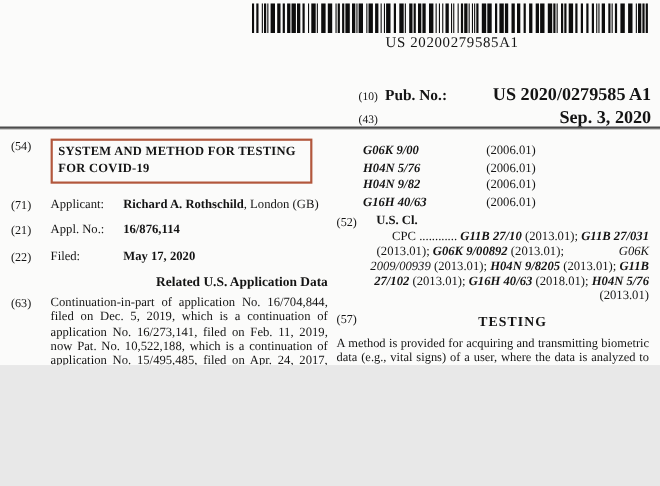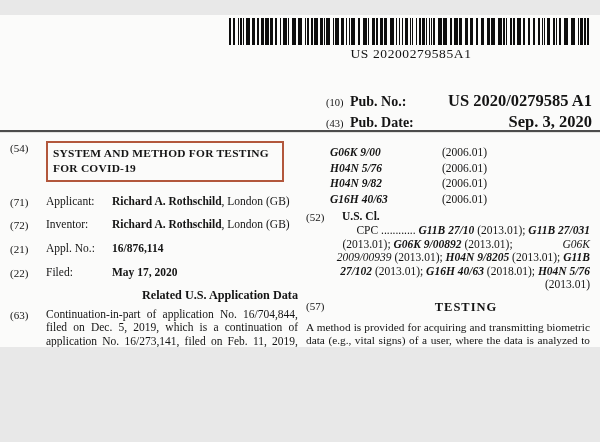--- a/index.html
+++ b/index.html
@@ -1,17 +1,17 @@
 <!DOCTYPE html>
 <html><head>
 <meta charset="utf-8">
 <style>
   html,body { margin:0; padding:0; background:#e8e8e8; }
   .page {
-    position:relative; width:600px; height:332px; margin:15px auto;
+    position:relative; width:600px; height:332px; margin:0 auto;
     background:#fbfbfa; color:#141414; overflow:hidden;
     font-family:"Liberation Serif","DejaVu Serif",serif;
   }
   
   .barcode-wrap { position:absolute; top:3px; left:228px; width:366px; }
   .barcode { display:flex; height:27px; width:364px; overflow:hidden; margin:0 auto; }
   .barcode .b { background:#0d0d0d; flex:0 0 auto; }
   .barcode .g { background:transparent; flex:0 0 auto; }
   .barcode-text { text-align:center; font-size:13.5px; margin-top:1px; letter-spacing:.6px; }
   
@@ -233,43 +233,38 @@
 
 
   <div class="h-right">
     <div class="publine">
       <span class="numtag">(10)</span>
       <span class="publbl">Pub. No.:</span>
       <span class="pubval">US 2020/0279585 A1</span>
     </div>
     <div class="publine">
       <span class="numtag">(43)</span>
-      <span class="publbl">Pub. Date:</span>
       <span class="pubval">Sep. 3, 2020</span>
     </div>
   </div>
 
   <div class="rule"></div>
 
   <div class="col-left">
 
     <div class="row mb13">
       <span class="num">(54)</span>
       <span class="hl-box title-box">SYSTEM AND METHOD FOR TESTING FOR COVID-19</span>
     </div>
 
     <div class="row mb10">
       <span class="num">(71)</span>
       <span><span class="lbl">Applicant:</span><b>Richard A. Rothschild</b><span>, London (GB)</span></span>
     </div>
 
-    <div class="row mb11">
-      <span class="num">(72)</span>
-      <span><span class="lbl">Inventor:</span><b>Richard A. Rothschild</b><span>, London (GB)</span></span>
-    </div>
 
     <div class="row mb11">
       <span class="num">(21)</span>
       <span><span class="lbl">Appl. No.:</span><b>16/876,114</b></span>
     </div>
 
     <div class="row mb9">
       <span class="num">(22)</span>
       <span><span class="lbl">Filed:</span><b>May 17, 2020</b></span>
     </div>

